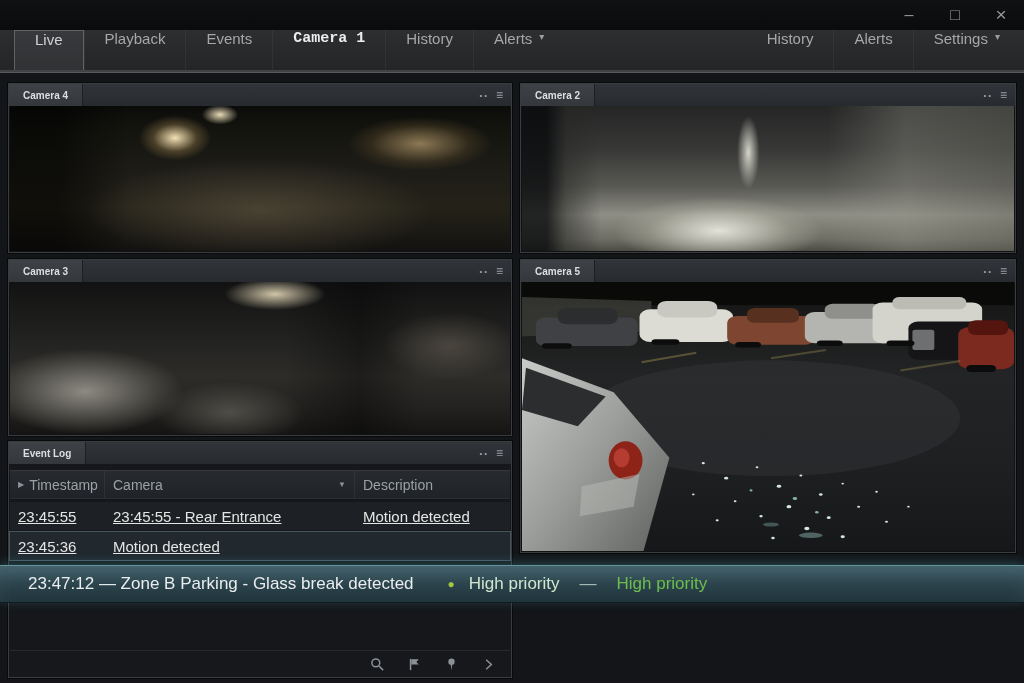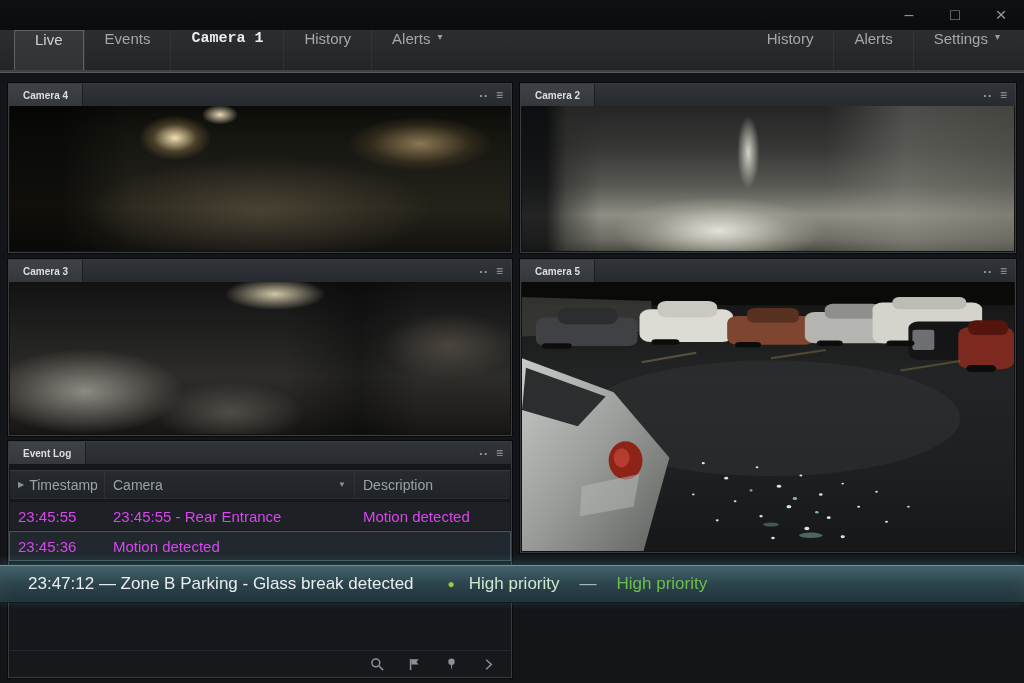--- a/index.html
+++ b/index.html
@@ -71,21 +71,21 @@
   
   .el-colhead{position:absolute;top:28px;left:1px;right:1px;height:27px;display:grid;grid-template-columns:95px 250px 1fr;
               align-items:center;background:linear-gradient(180deg,#272a2e,#202328);
               border-top:1px solid #34373b;border-bottom:1px solid #2a2d31;color:#9ba1a5;font-size:14px;}
   .el-col{display:flex;align-items:center;gap:5px;padding:0 8px;height:100%;box-sizing:border-box;}
   .el-col.sep{border-right:1px solid rgba(255,255,255,.06);}
   .sort-glyph{font-size:8px;color:#8b9196;}
   .sort-glyph.right-edge{margin-left:auto;}
   .el-rows{position:absolute;top:60px;left:1px;right:1px;}
   .el-row{display:grid;grid-template-columns:95px 250px 1fr;height:28px;align-items:center;margin-bottom:2px;
-          background:#1d2024;color:#d946ef;font-size:15px;}
+          background:#1d2024;color:#e5e5e5;font-size:15px;text-decoration:underline;}
   .el-row .cell{padding:0 8px;white-space:nowrap;overflow:hidden;}
   .el-row.selected{background:#21282e;outline:1px solid #46555e;}
   .el-footer{position:absolute;bottom:0;left:1px;right:1px;height:26px;display:flex;align-items:center;justify-content:flex-end;
              gap:22px;padding-right:14px;border-top:1px solid #25282c;background:#16181b;}
   .fico{width:15px;height:15px;stroke:#8b9196;fill:none;stroke-width:1.6;}
   .fico.filled{fill:#8b9196;stroke:none;}
 
   
   .alert-banner{position:absolute;left:0;top:492px;width:1024px;height:38px;z-index:30;display:flex;align-items:center;
                 background:linear-gradient(180deg,rgba(62,94,104,.97) 0%,rgba(44,70,79,.97) 45%,rgba(33,53,61,.97) 100%);
@@ -107,20 +107,23 @@
     <div class="win-controls">
       <span class="ctl">–</span>
       <span class="ctl">□</span>
       <span class="ctl close">×</span>
     </div>
   </div>
 
   <div class="toolbar">
     <div class="tab active">
         <span>Live</span>
+      </div>
+    <div class="tab">
+        <span>Playback</span>
       </div>
     <div class="tab">
         <span>Events</span>
       </div>
     <div class="tab bold">
         <span>Camera 1</span>
       </div>
     <div class="tab">
         <span>History</span>
       </div>

